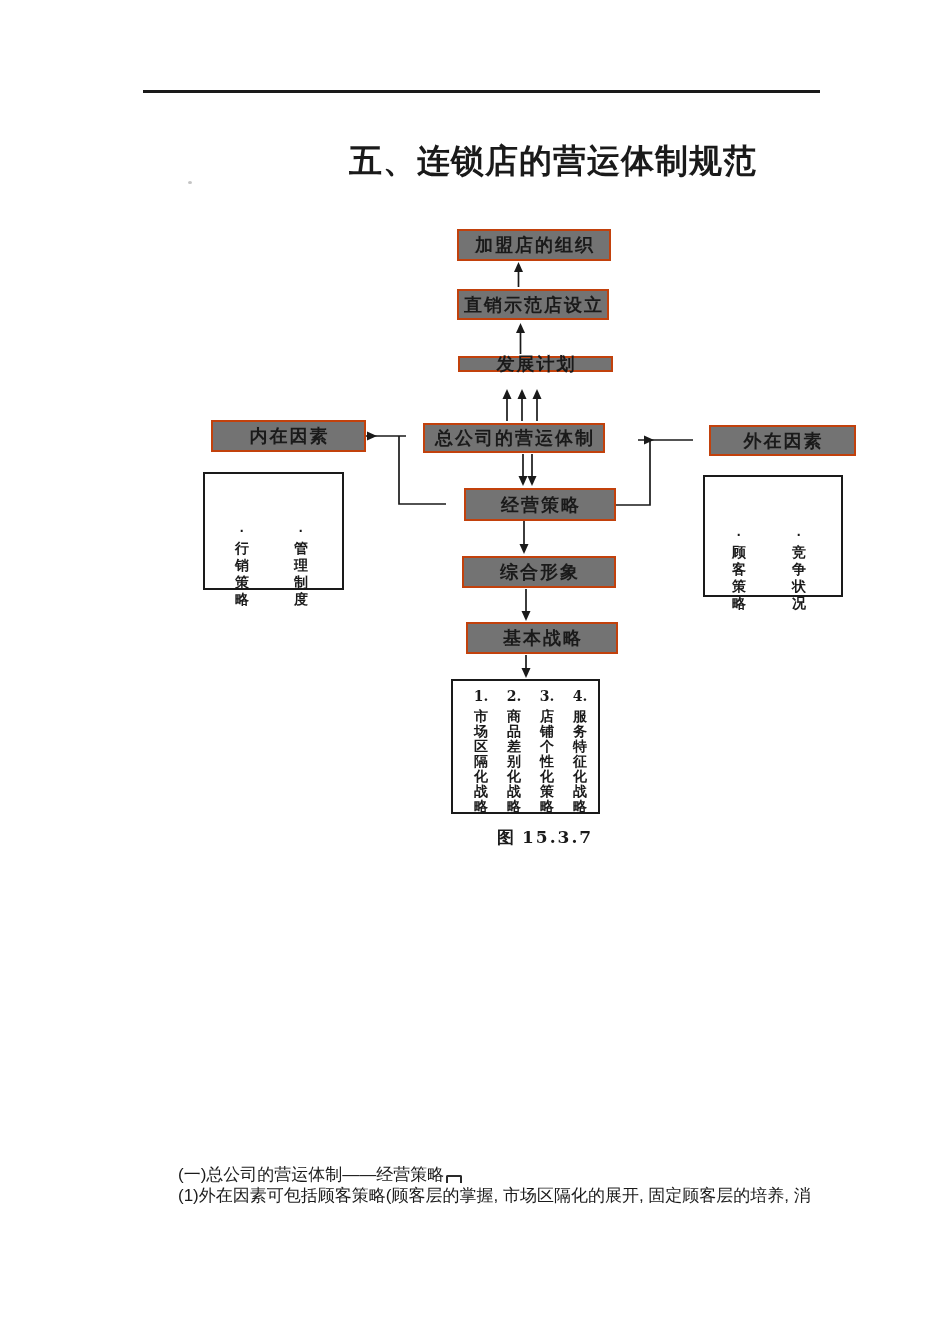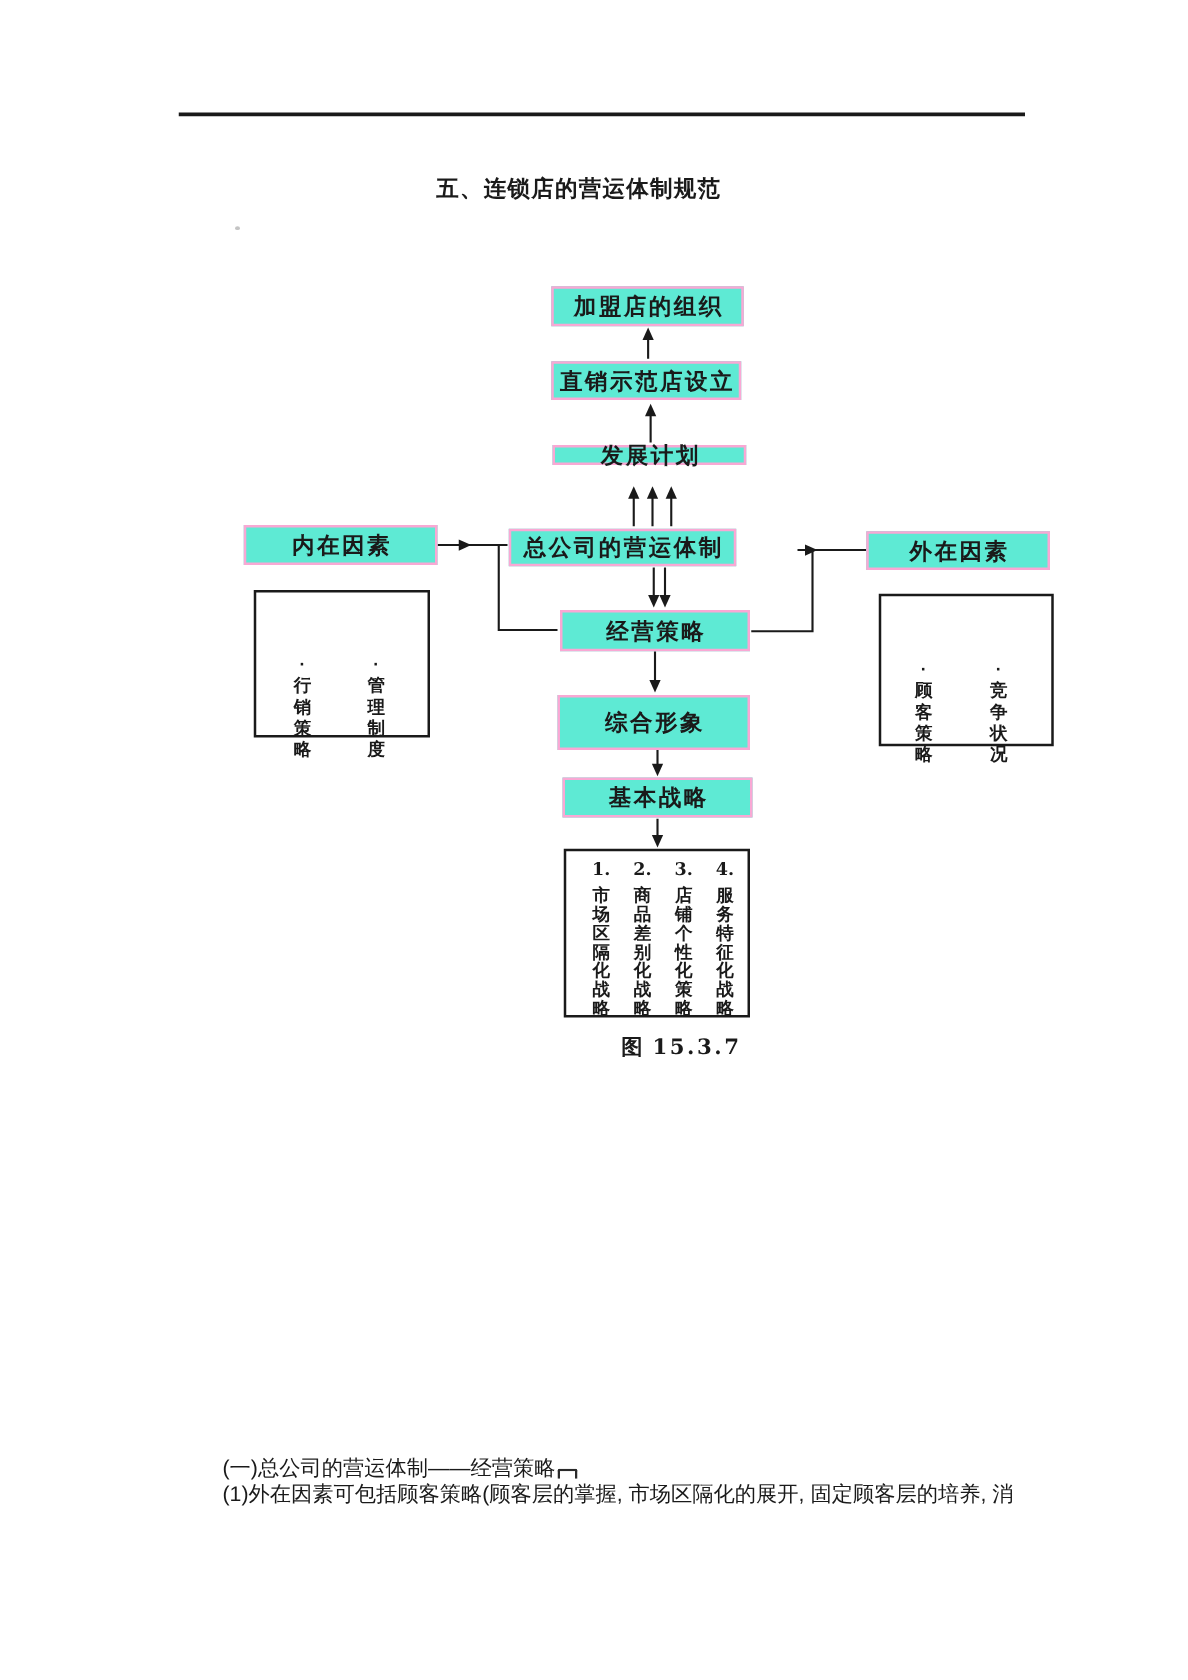--- a/index.html
+++ b/index.html
@@ -1,27 +1,27 @@
 <!DOCTYPE html>
 <html><head>
 <meta charset="utf-8">
 <style>
   html,body { margin:0; padding:0; background:#fff; }
   .page {
     position:relative; width:950px; height:1344px; background:#ffffff;
     font-family:"Liberation Sans", sans-serif; color:#1a1a1a; overflow:hidden;
   }
   .top-rule { position:absolute; left:143px; top:90px; width:677px; height:3px; background:#1a1a1a; }
-  .doc-title { position:absolute; left:349px; top:139px; font-size:18px; font-weight:bold; letter-spacing:1px; white-space:nowrap; }
+  .doc-title { position:absolute; left:349px; top:139px; font-size:33px; font-weight:bold; letter-spacing:1px; white-space:nowrap; }
   .artifact-dot { position:absolute; left:188px; top:181px; width:4px; height:3px; background:#c4c4c4; border-radius:50%; }
 
   .dbox {
-    position:absolute; box-sizing:border-box; border:2px solid #f9a8d4; background:#5eead4;
+    position:absolute; box-sizing:border-box; border:2px solid #c2410c; background:#737373;
     display:flex; align-items:center; justify-content:center;
-    font-size:18px; font-weight:bold; letter-spacing:2px; padding-left:2px; white-space:nowrap;
+    font-size:18px; font-weight:bold; letter-spacing:2px; padding-left:2px; white-space:nowrap;margin-left:16px;
   }
   .attrs { position:absolute; box-sizing:border-box; border:2px solid #1a1a1a; background:#fff; }
   .vcol {
     position:absolute; width:16px; text-align:center; font-size:14px; line-height:17px;
     font-weight:600; word-break:break-all;margin-top:32px;
   }
   .scol { position:absolute; width:16px; text-align:center; font-weight:600; }
   .scol .num { font-size:14px; line-height:16px; margin-bottom:5px; font-family:"DejaVu Serif", serif; font-weight:bold; }
   .scol .vtx { font-size:14px; line-height:15px; word-break:break-all; }
 
@@ -94,21 +94,21 @@
   <div class="dbox" style="left:441px; top:229px; width:154px; height:32px;">加盟店的组织</div>
 
   <div class="dbox" style="left:441px; top:289px; width:152px; height:31px;">直销示范店设立</div>
 
   <div class="dbox" style="left:442px; top:356px; width:155px; height:16px;">发展计划</div>
 
   <div class="dbox" style="left:407px; top:423px; width:182px; height:30px;">总公司的营运体制</div>
 
   <div class="dbox" style="left:448px; top:488px; width:152px; height:33px;">经营策略</div>
 
-  <div class="dbox" style="left:446px; top:556px; width:154px; height:44px;">综合形象</div>
+  <div class="dbox" style="left:446px; top:556px; width:154px; height:32px;">综合形象</div>
 
   <div class="dbox" style="left:450px; top:622px; width:152px; height:32px;text-align:center;">基本战略</div>
 
   <div class="dbox" style="left:195px; top:420px; width:155px; height:32px;">内在因素</div>
 
   <div class="dbox" style="left:693px; top:425px; width:147px; height:31px;">外在因素</div>
 
   <div class="attrs" style="left:203px; top:472px; width:141px; height:118px;">
     <div class="vcol" style="left:29px; top:17px;">·行销策略</div>
     <div class="vcol" style="left:88px; top:17px;">·管理制度</div>

